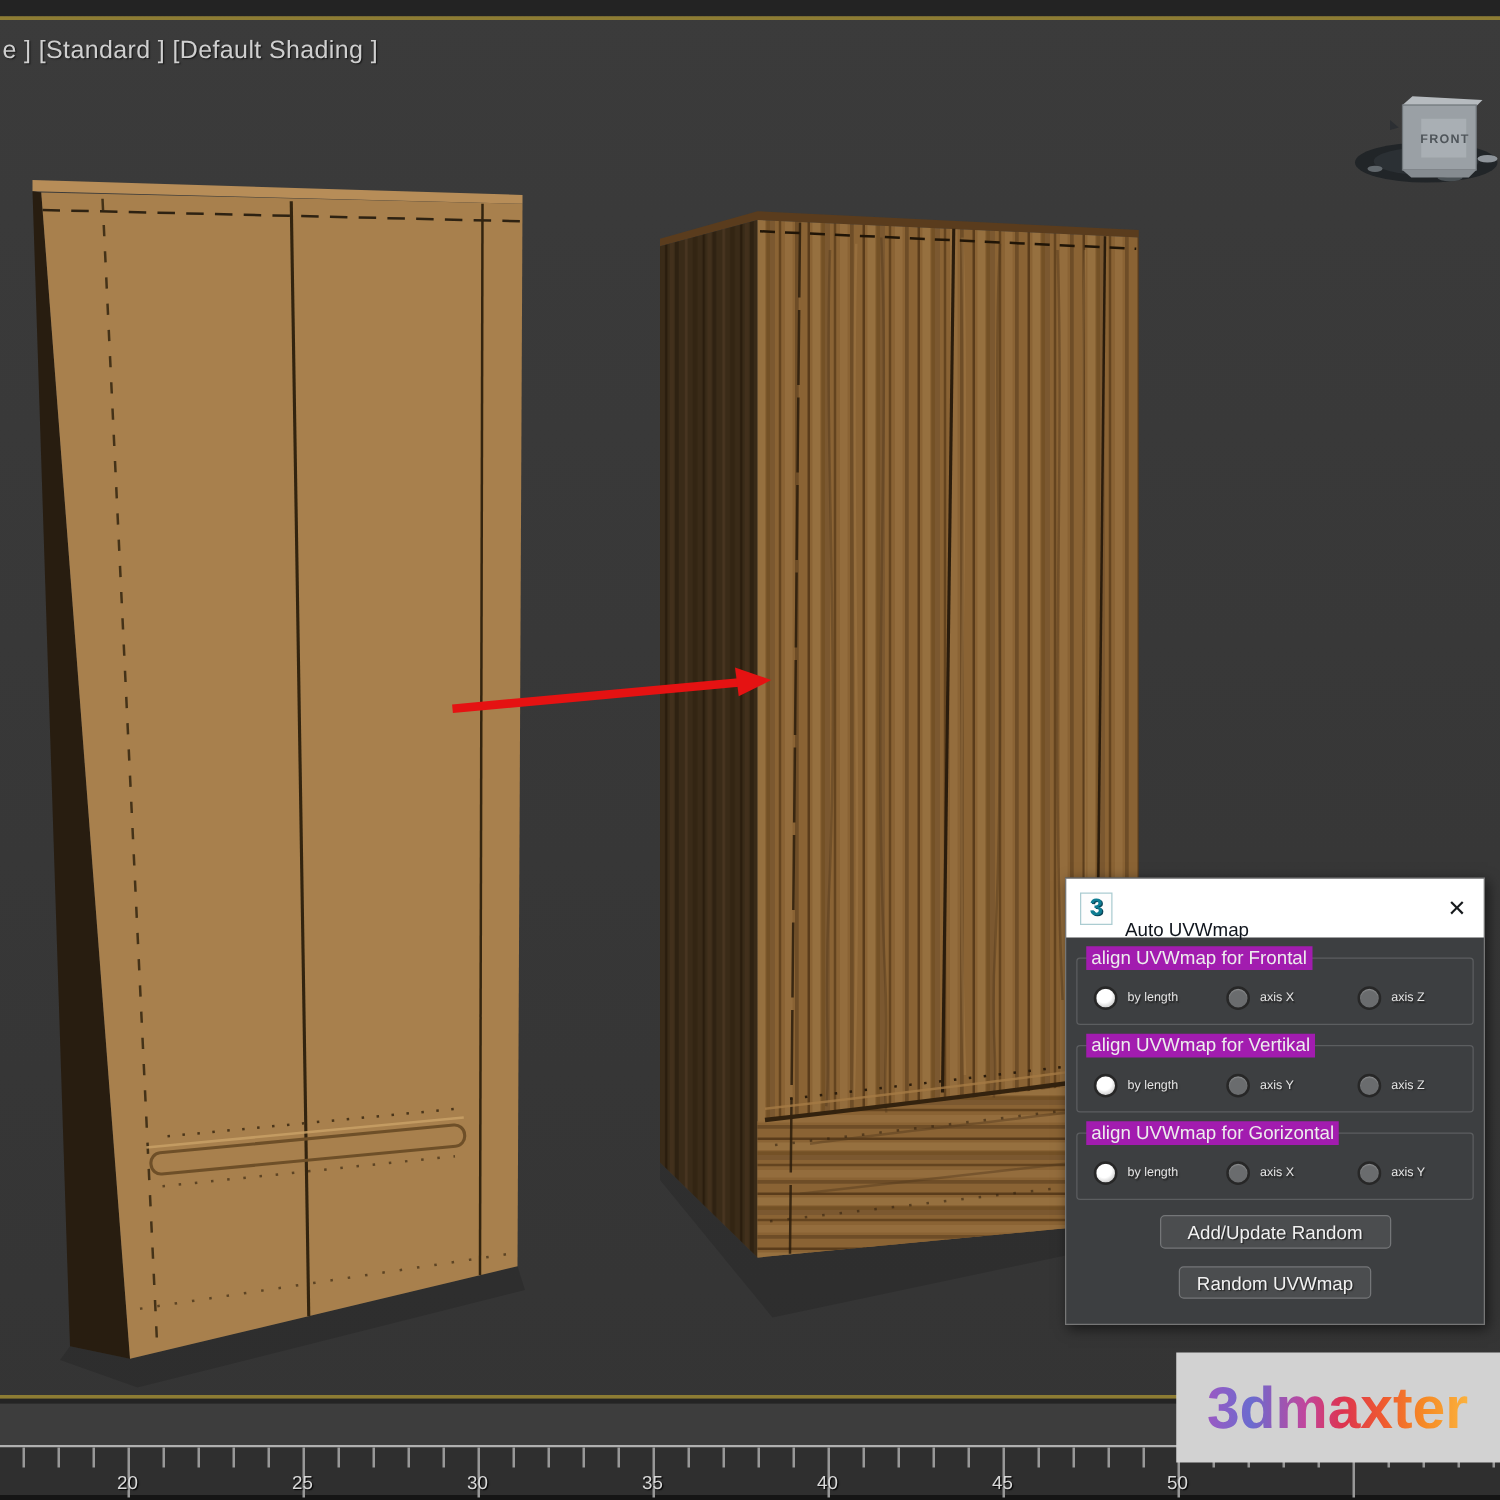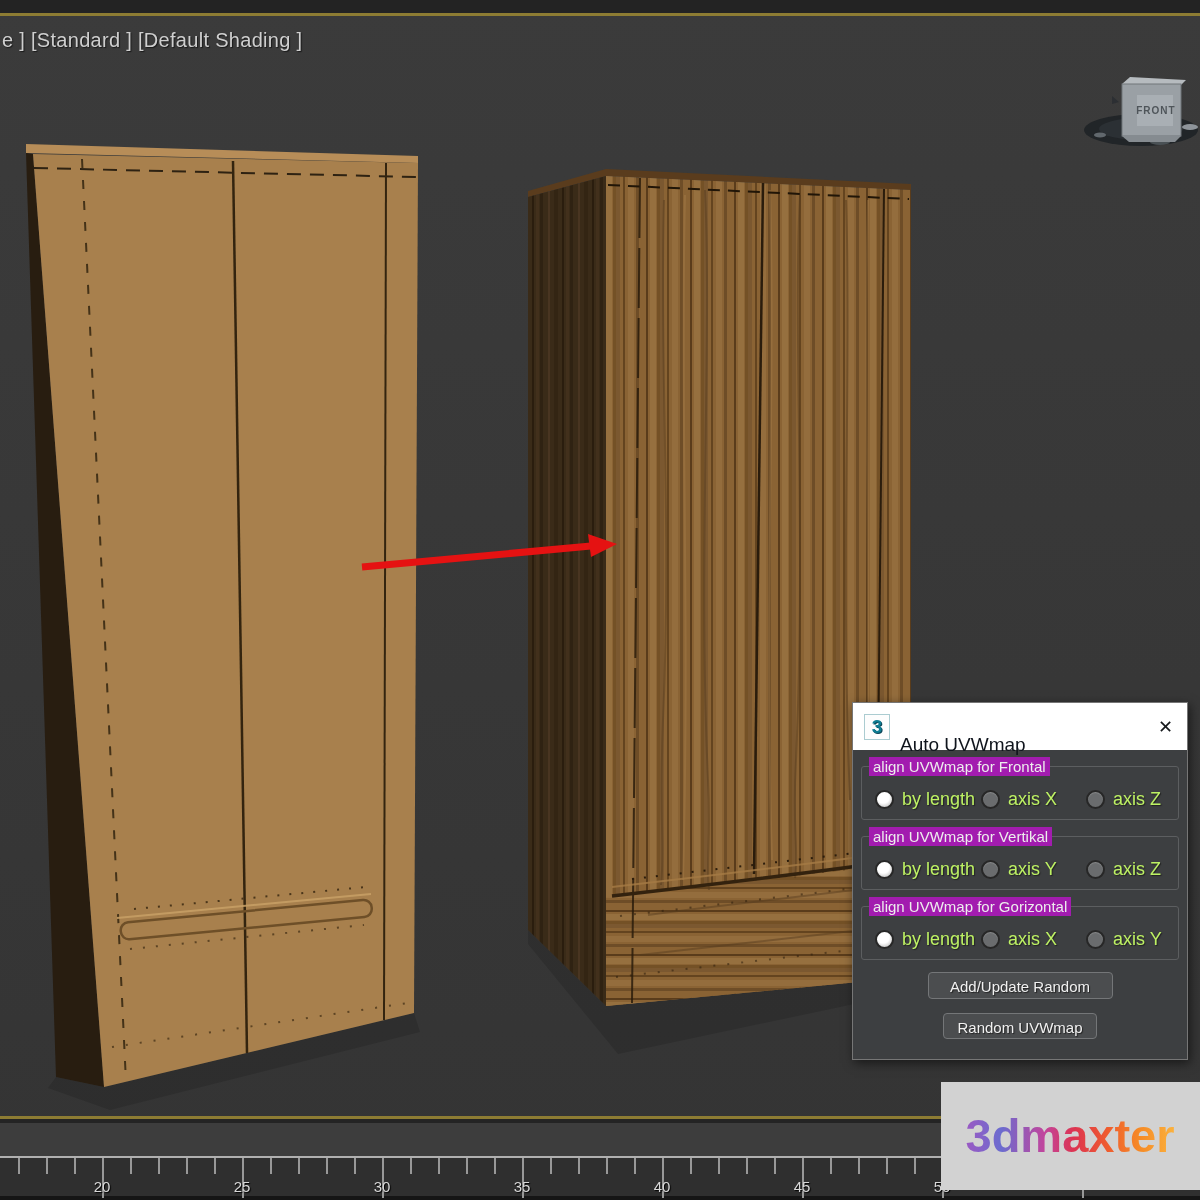--- a/index.html
+++ b/index.html
@@ -14,57 +14,57 @@
   
   #scene{position:absolute;left:0;top:0;z-index:1;}
   
   #dialog{position:absolute;left:852px;top:702px;width:336px;height:358px;z-index:5;
         box-sizing:border-box;background:#3d3f41;border:1px solid #767676;
         box-shadow:2px 3px 10px rgba(0,0,0,.55);}
   #dlg-titlebar{height:47px;background:#ffffff;display:flex;align-items:center;padding-left:11px;}
   #dlg-icon{width:26px;height:26px;box-sizing:border-box;background:#fdfdfd;border:1px solid #abccd1;
         color:#0e7d93;font-size:19px;font-weight:bold;text-align:center;line-height:24px;
         text-shadow:1px 1px 0 #0b4558;}
-  #dlg-title{margin-left:10px;font-size:19px;color:#10151d;margin-top:36px;}
+  #dlg-title{margin-left:10px;font-size:15px;color:#10151d;margin-top:36px;}
   #dlg-close{margin-left:auto;margin-right:14px;font-size:18px;color:#16191c;cursor:default;}
   .group{position:relative;margin:16px 8px 0;height:54px;box-sizing:border-box;
         border:1px solid #5c5e60;border-radius:3px;}
   .group + .group{margin-top:16px;}
   .group-label{position:absolute;top:-10px;left:7px;background:#a21caf;padding:0 4px;
         font-size:15px;color:#ededed;line-height:19px;white-space:nowrap;}
   .radio-row{position:absolute;left:13px;top:22px;right:6px;display:flex;align-items:center;}
   .opt{display:flex;align-items:center;}
   .opt:nth-child(1){width:106px;}
   .opt:nth-child(2){width:105px;}
   .opt:nth-child(3){flex:1;}
   .radio{width:15px;height:15px;border-radius:50%;background:#6a6c6e;border:2px solid #272727;
         box-shadow:inset 0 1px 1px rgba(255,255,255,.22);margin-right:8px;flex:none;}
   .radio.on{background:radial-gradient(circle at 42% 35%, #ffffff 0 45%, #d8d8d8 70%, #b8b8b8 100%);}
-  .opt-label{font-size:18px;color:#bef264;white-space:nowrap;text-shadow:1px 1px 1px #222;}
+  .opt-label{font-size:10px;color:#e5e5e5;white-space:nowrap;text-shadow:1px 1px 1px #222;}
   .dlg-btn{display:block;margin:12px auto 0;width:185px;height:27px;box-sizing:border-box;
         background:#4b4d4f;border:1px solid #747678;border-radius:4px;color:#f1f1f1;
         font-size:15px;line-height:25px;text-align:center;font-family:"Liberation Sans",sans-serif;
         text-shadow:1px 1px 1px #222;}
   .dlg-btn.small{margin-top:14px;width:154px;height:26px;}
   
   .tl{position:absolute;left:0;width:1200px;z-index:3;}
   #tl-accent{top:1116px;height:3px;background:#8d7c33;}
   #tl-gap{top:1119px;height:4px;background:#242424;}
   #tl-band{top:1123px;height:33px;background:#3d3d3d;}
   #tl-line{top:1156px;height:2px;background:#b0b0b0;}
   #tl-lower{top:1158px;height:38px;background:#2f2f2f;}
   #tl-bottom{top:1196px;height:4px;background:#151515;}
   #ticks{position:absolute;left:0;top:1158px;width:1200px;height:42px;z-index:3;}
   .tick{position:absolute;top:0;width:2px;height:16px;background:#989898;}
   .tick.major{height:40px;}
   #ruler-labels{position:absolute;left:0;top:1178px;width:1012px;height:22px;z-index:3;}
   .ruler-label{position:absolute;top:0;transform:translateX(-50%);font-size:15px;color:#d8d8d8;
         text-shadow:1px 1px 1px #000;}
   
-  #watermark{position:absolute;left:941px;top:1082px;width:259px;height:108px;background:#d2d2d2;
+  #watermark{position:absolute;left:941px;top:1082px;width:259px;height:88px;background:#d2d2d2;
         z-index:6;display:flex;align-items:center;justify-content:center;}
 </style>
 </head>
 <body>
 
 <div id="root">
 
   <svg id="scene" width="1200" height="1200" viewBox="0 0 1200 1200">
     <defs>
       <pattern id="woodV" width="44" height="300" patternUnits="userSpaceOnUse">

